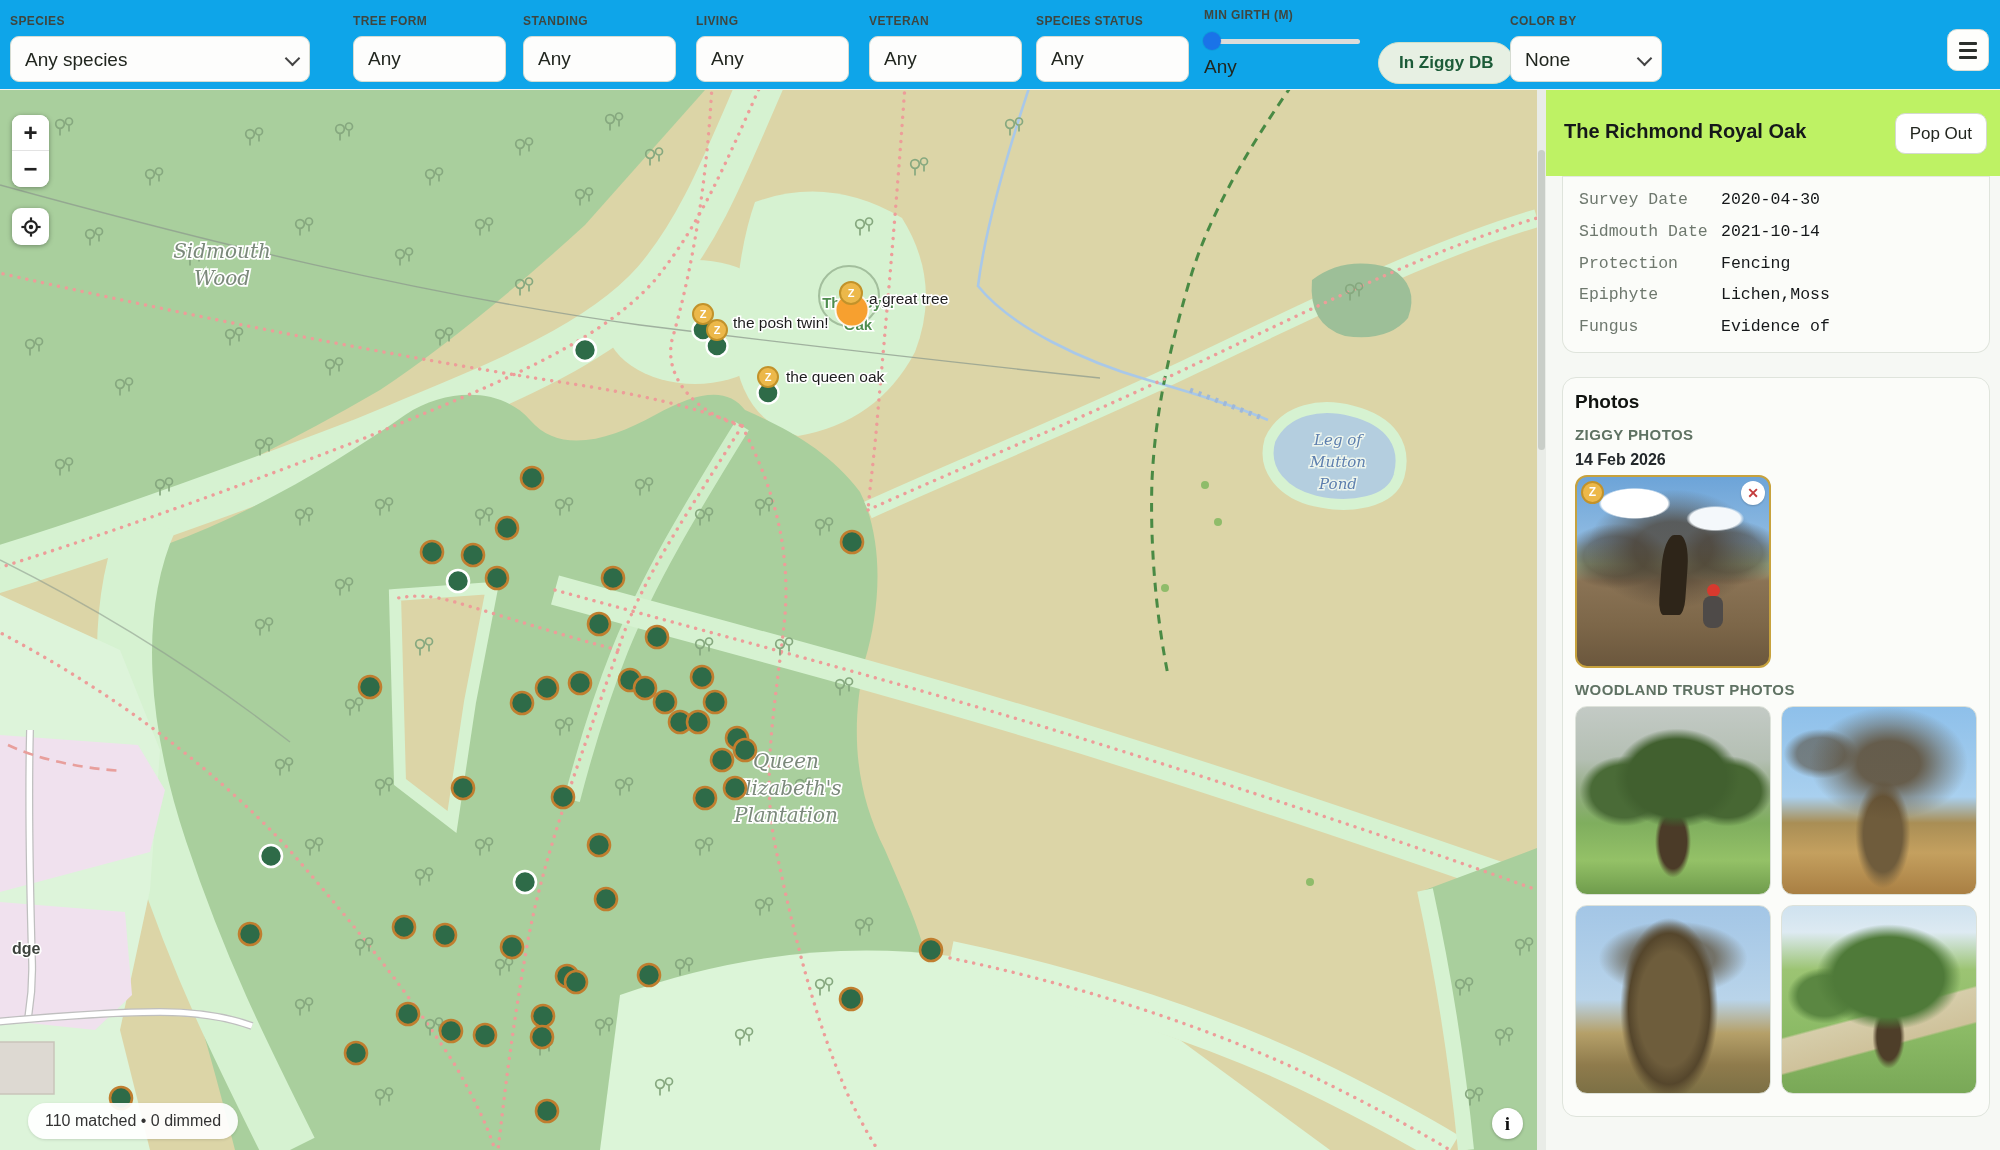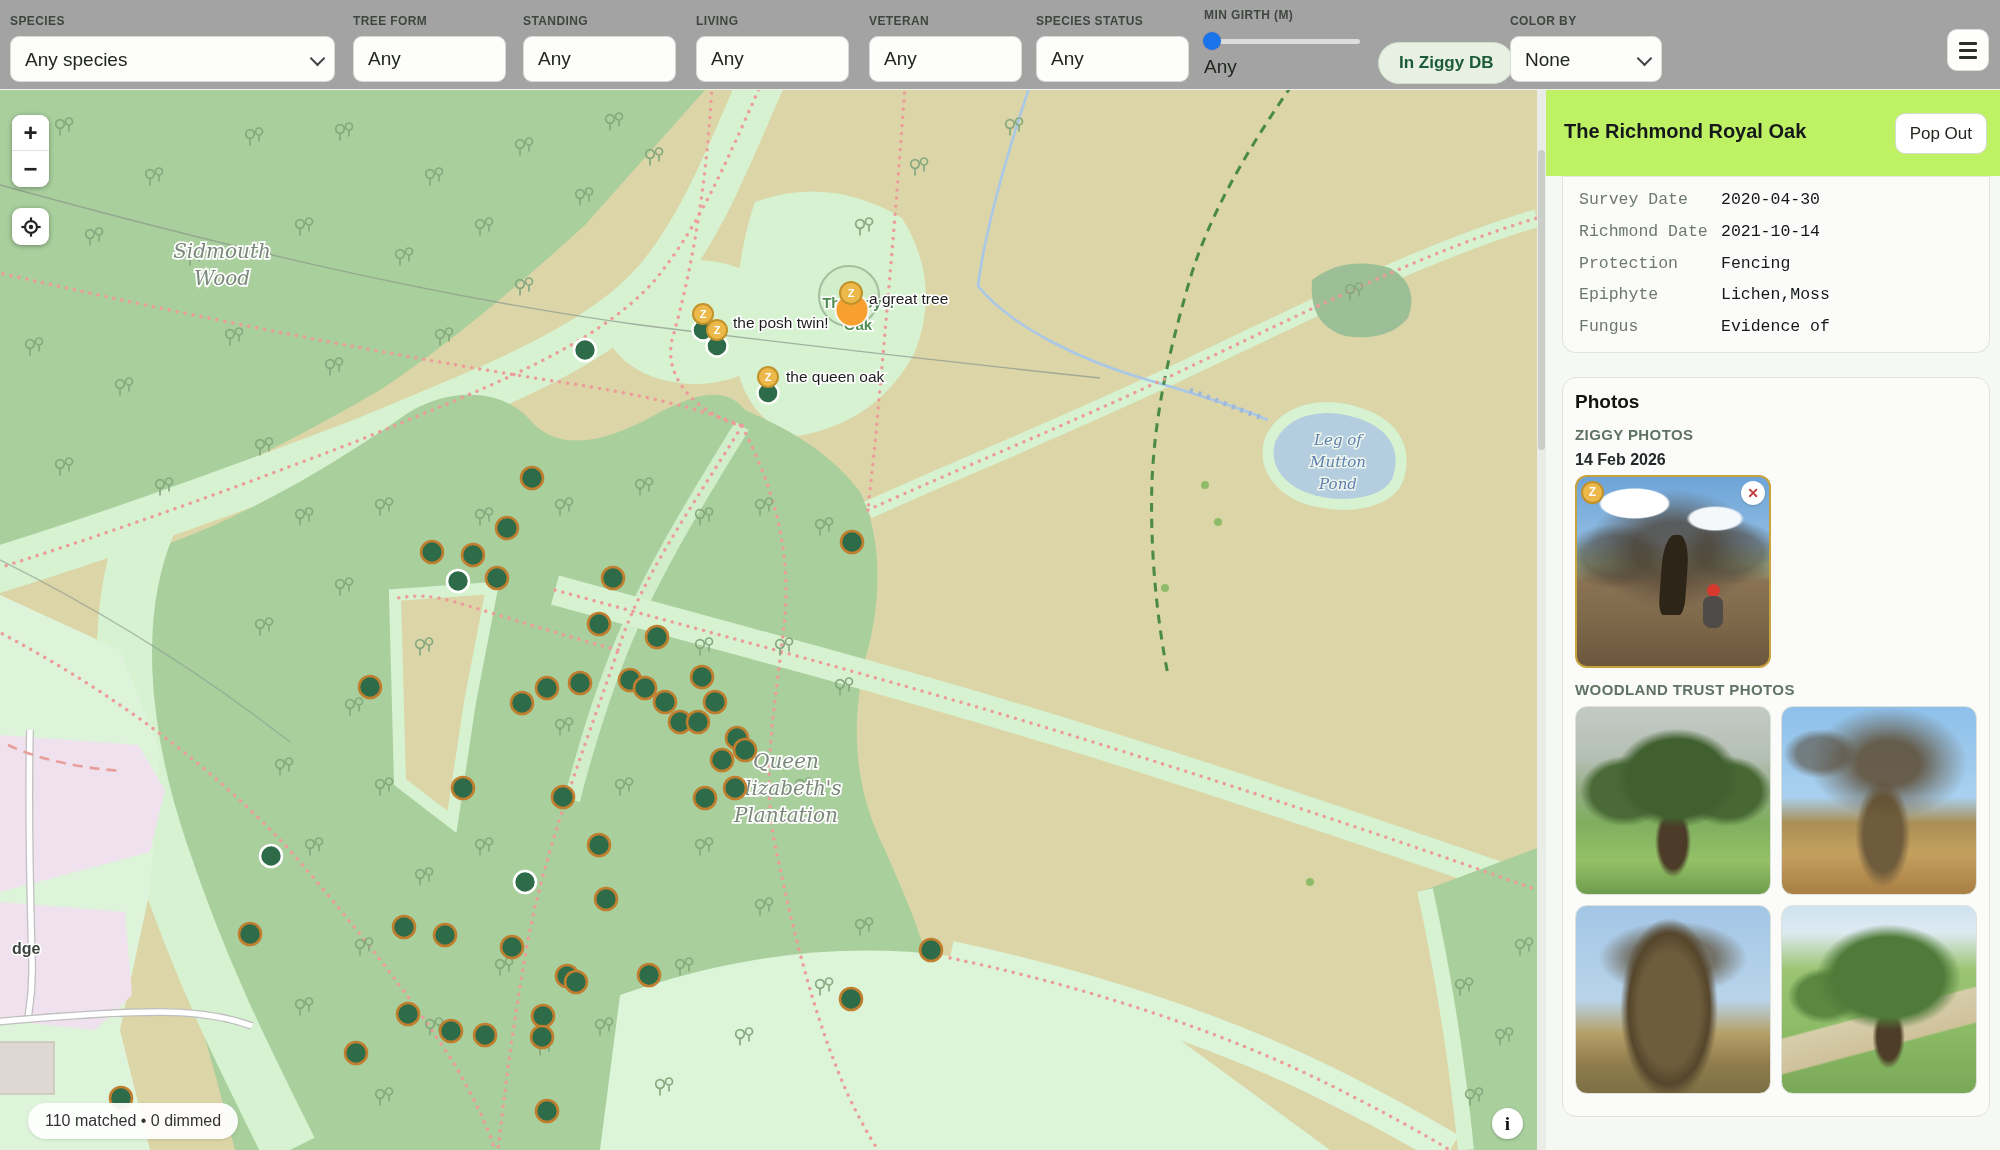--- a/index.html
+++ b/index.html
@@ -1,21 +1,21 @@
 <!DOCTYPE html>
 <html><head>
 <meta charset="utf-8">
 <style>
   * { margin:0; padding:0; box-sizing:border-box; }
   html,body { width:2000px; height:1150px; overflow:hidden; background:#fdfdfb;
               font-family:"Liberation Sans", sans-serif; }
 
   
   .topbar { position:absolute; left:0; top:0; width:2000px; height:90px;
-            background:#a3a3a3; z-index:30; border-bottom:1px solid #f1f2ee; }
+            background:#0ea5e9; z-index:30; border-bottom:1px solid #f1f2ee; }
   .fgroup { position:absolute; top:14px; }
   .flabel { font-size:12px; font-weight:700; color:#3f463f; letter-spacing:.4px; margin-bottom:8px; }
   .fselect, .finput {
       height:46px; border:1px solid #d6dcd2; border-radius:9px; background:#fdfdfc;
       font-size:19px; color:#21261f; padding:0 14px; outline:none;
       font-family:"Liberation Sans", sans-serif; }
   .fselect { appearance:none; -webkit-appearance:none; width:100%; padding-right:34px; }
   .selwrap { position:relative; }
   .selwrap .chev { position:absolute; right:12px; top:17px; width:11px; height:11px;
       border-right:2px solid #444; border-bottom:2px solid #444; transform:rotate(45deg); pointer-events:none; }
@@ -127,21 +127,21 @@
   .lab-green { fill:#4e8d4e; font-weight:700; paint-order:stroke; stroke:#ffffff; stroke-width:3px; }
   .lab-place { fill:#3c423c; font-weight:700; paint-order:stroke; stroke:#ffffff; stroke-width:3px; }
   .lab-tree  { fill:#1d1d1d; font-size:15.5px; paint-order:stroke; stroke:#ffffff; stroke-width:3.2px; }
 </style>
 </head>
 <body>
 
 <div class="topbar">
   <div class="fgroup" style="left:10px;">
     <div class="flabel">SPECIES</div>
-    <div class="selwrap" style="width:325px;">
+    <div class="selwrap" style="width:300px;">
       <select class="fselect">
         <option>Any species</option>
       </select>
       <span class="chev"></span>
     </div>
   </div>
   <div class="fgroup" style="left:353px;">
     <div class="flabel">TREE FORM</div>
     <input class="finput" style="width: 153px;" value="Any">
   </div>
@@ -468,21 +468,21 @@
     <button class="popout">Pop Out</button>
   </div>
 
   <div class="card details">
     <div id="details-rows">
         <div class="drow">
           <div class="dl">Survey Date</div>
           <div class="dv">2020-04-30</div>
         </div>
         <div class="drow">
-          <div class="dl">Richmond Date</div>
+          <div class="dl">Sidmouth Date</div>
           <div class="dv">2021-10-14</div>
         </div>
         <div class="drow">
           <div class="dl">Protection</div>
           <div class="dv">Fencing</div>
         </div>
         <div class="drow">
           <div class="dl">Epiphyte</div>
           <div class="dv">Lichen,Moss</div>
         </div>

